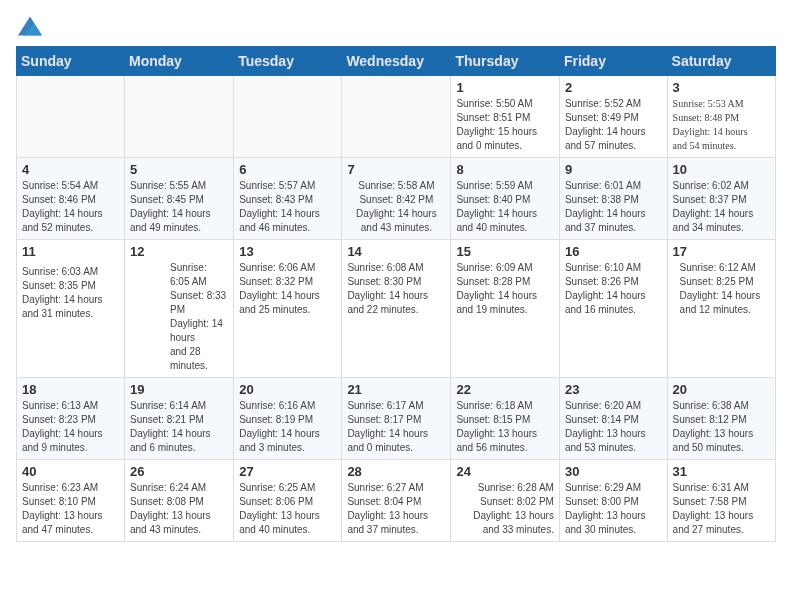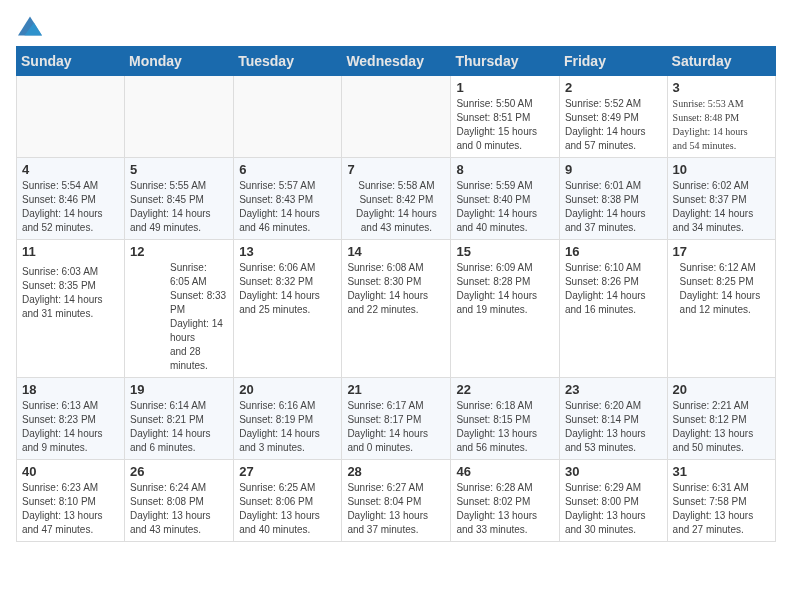--- a/index.html
+++ b/index.html
@@ -298,21 +298,21 @@
         </td>
         <td>
           <span class="day-number">23</span>
           <div class="day-info" style="white-space: pre-line;">Sunrise: 6:20 AM
 Sunset: 8:14 PM
 Daylight: 13 hours
 and 53 minutes.</div>
         </td>
         <td>
           <span class="day-number">20</span>
-          <div class="day-info" style="white-space: pre-line;">Sunrise: 2:21 AM
+          <div class="day-info" style="white-space: pre-line;">Sunrise: 6:38 AM
 Sunset: 8:12 PM
 Daylight: 13 hours
 and 50 minutes.</div>
         </td>
       </tr>
       <tr>
         <td>
           <span class="day-number">40</span>
           <div class="day-info" style="white-space: pre-line;">Sunrise: 6:23 AM
 Sunset: 8:10 PM
@@ -334,22 +334,22 @@
 and 40 minutes.</div>
         </td>
         <td>
           <span class="day-number">28</span>
           <div class="day-info" style="white-space: pre-line;">Sunrise: 6:27 AM
 Sunset: 8:04 PM
 Daylight: 13 hours
 and 37 minutes.</div>
         </td>
         <td>
-          <span class="day-number">46</span>
-          <div class="day-info" style="white-space: pre-line;">Sunrise: 6:28 AM
+          <span class="day-number">24</span>
+          <div class="day-info" style="white-space: pre-line; text-align: right;">Sunrise: 6:28 AM
 Sunset: 8:02 PM
 Daylight: 13 hours
 and 33 minutes.</div>
         </td>
         <td>
           <span class="day-number">30</span>
           <div class="day-info" style="white-space: pre-line;">Sunrise: 6:29 AM
 Sunset: 8:00 PM
 Daylight: 13 hours
 and 30 minutes.</div>

